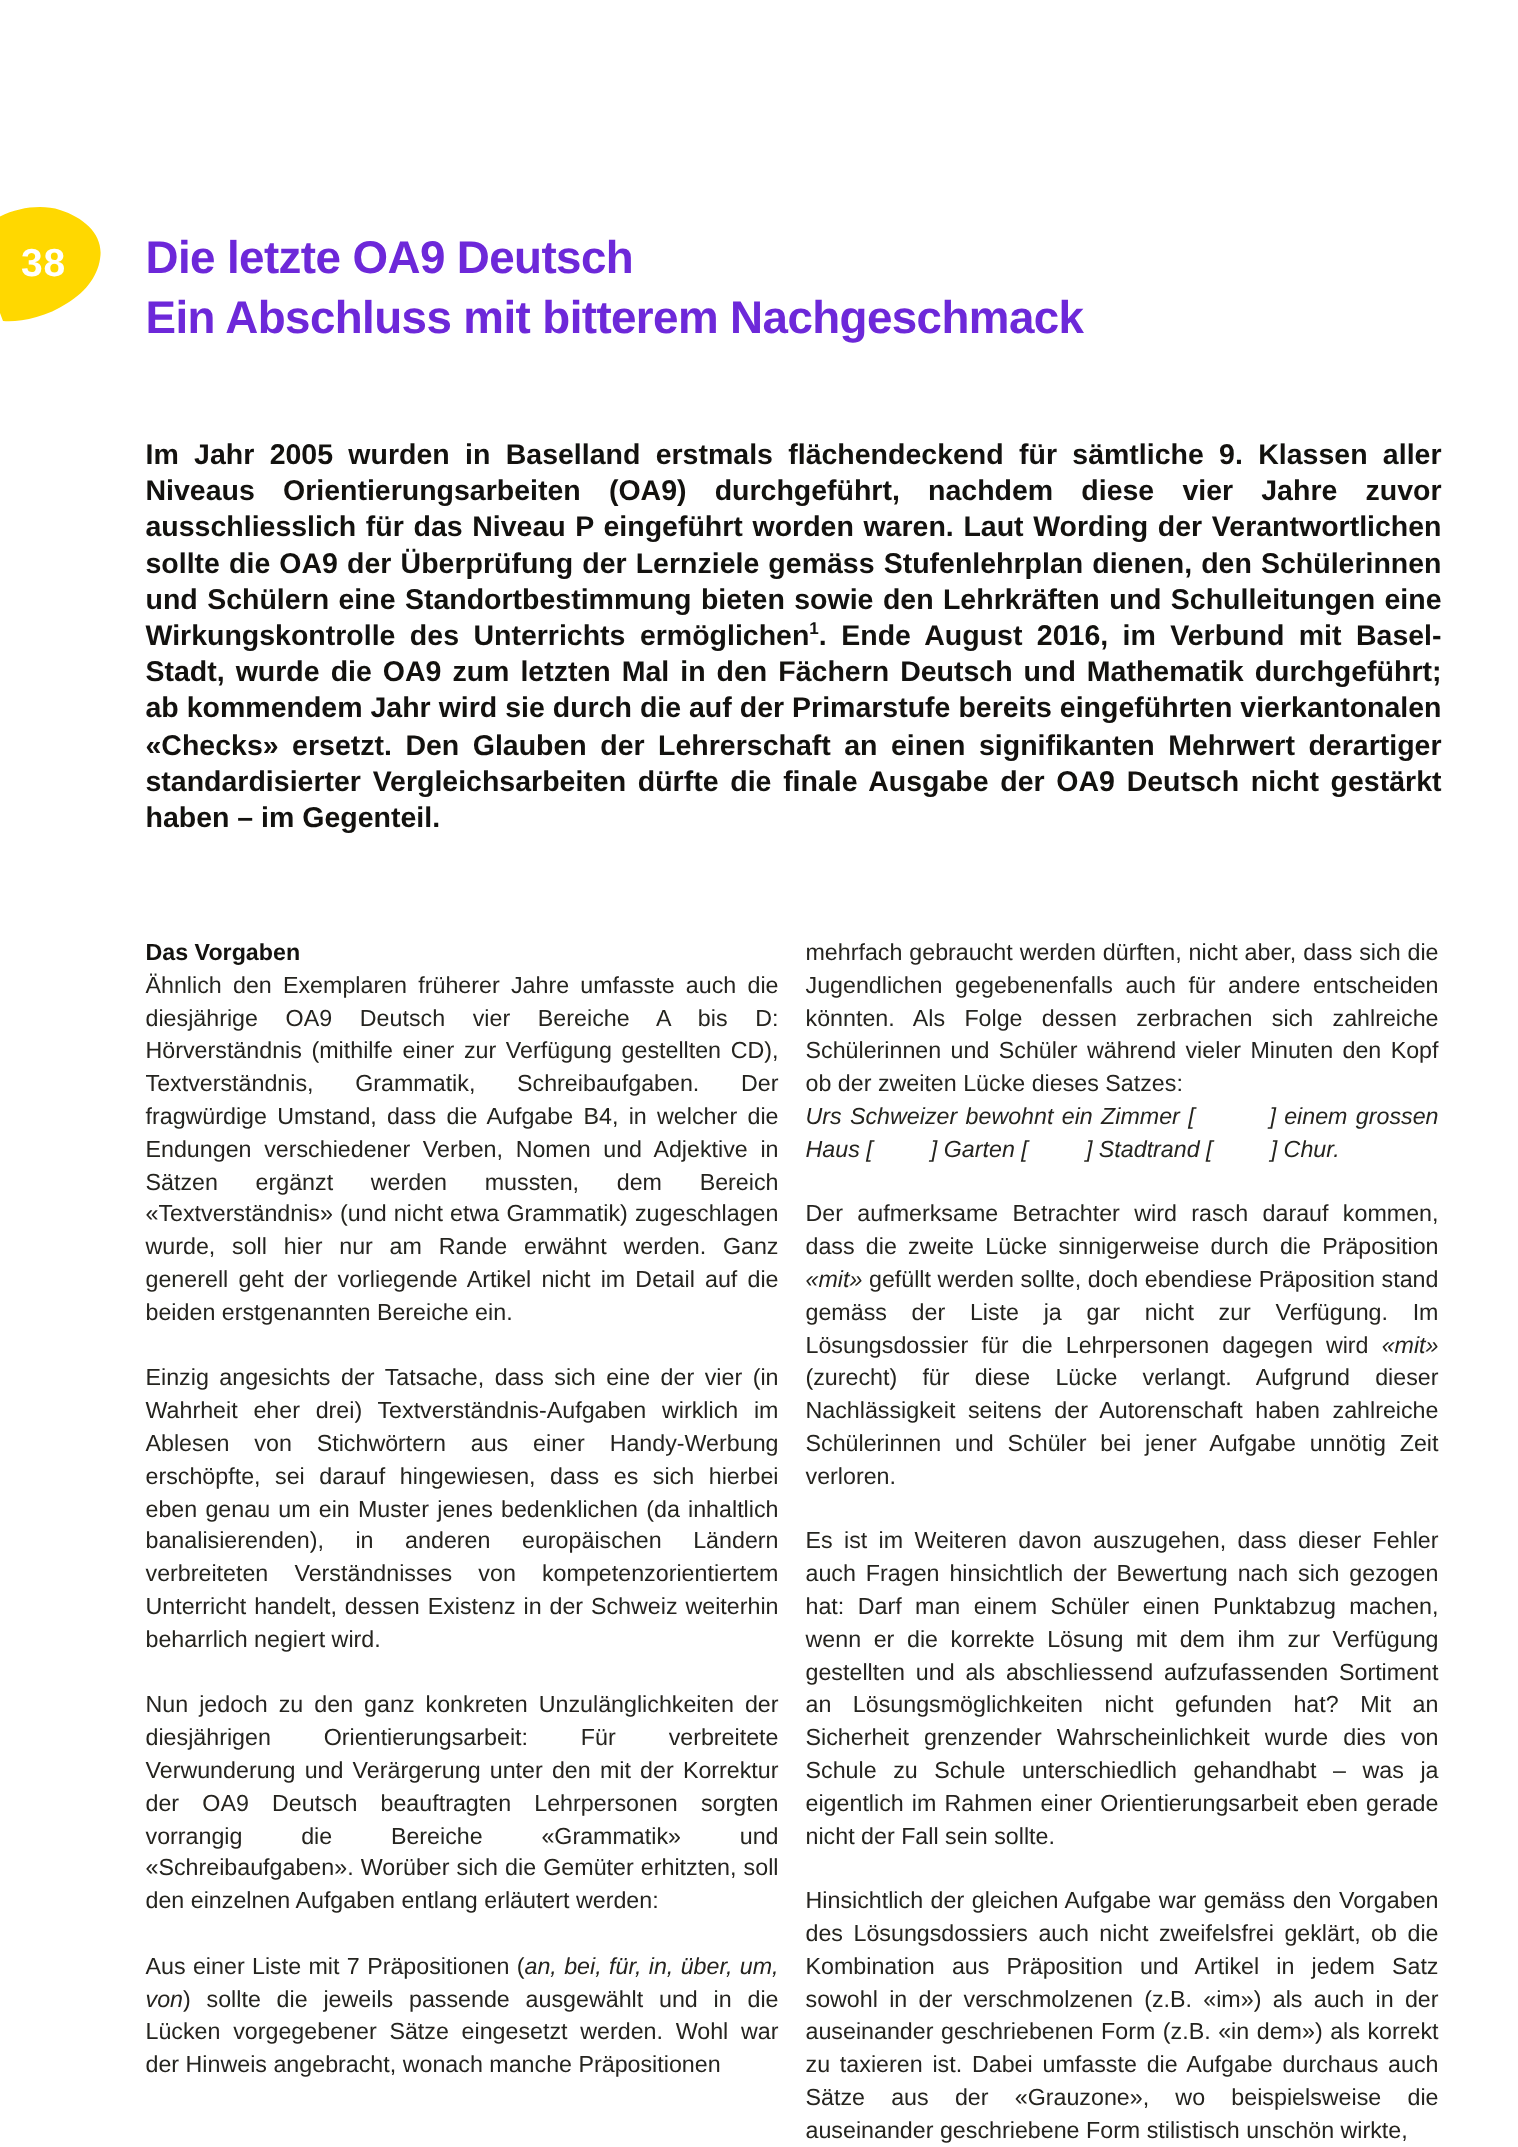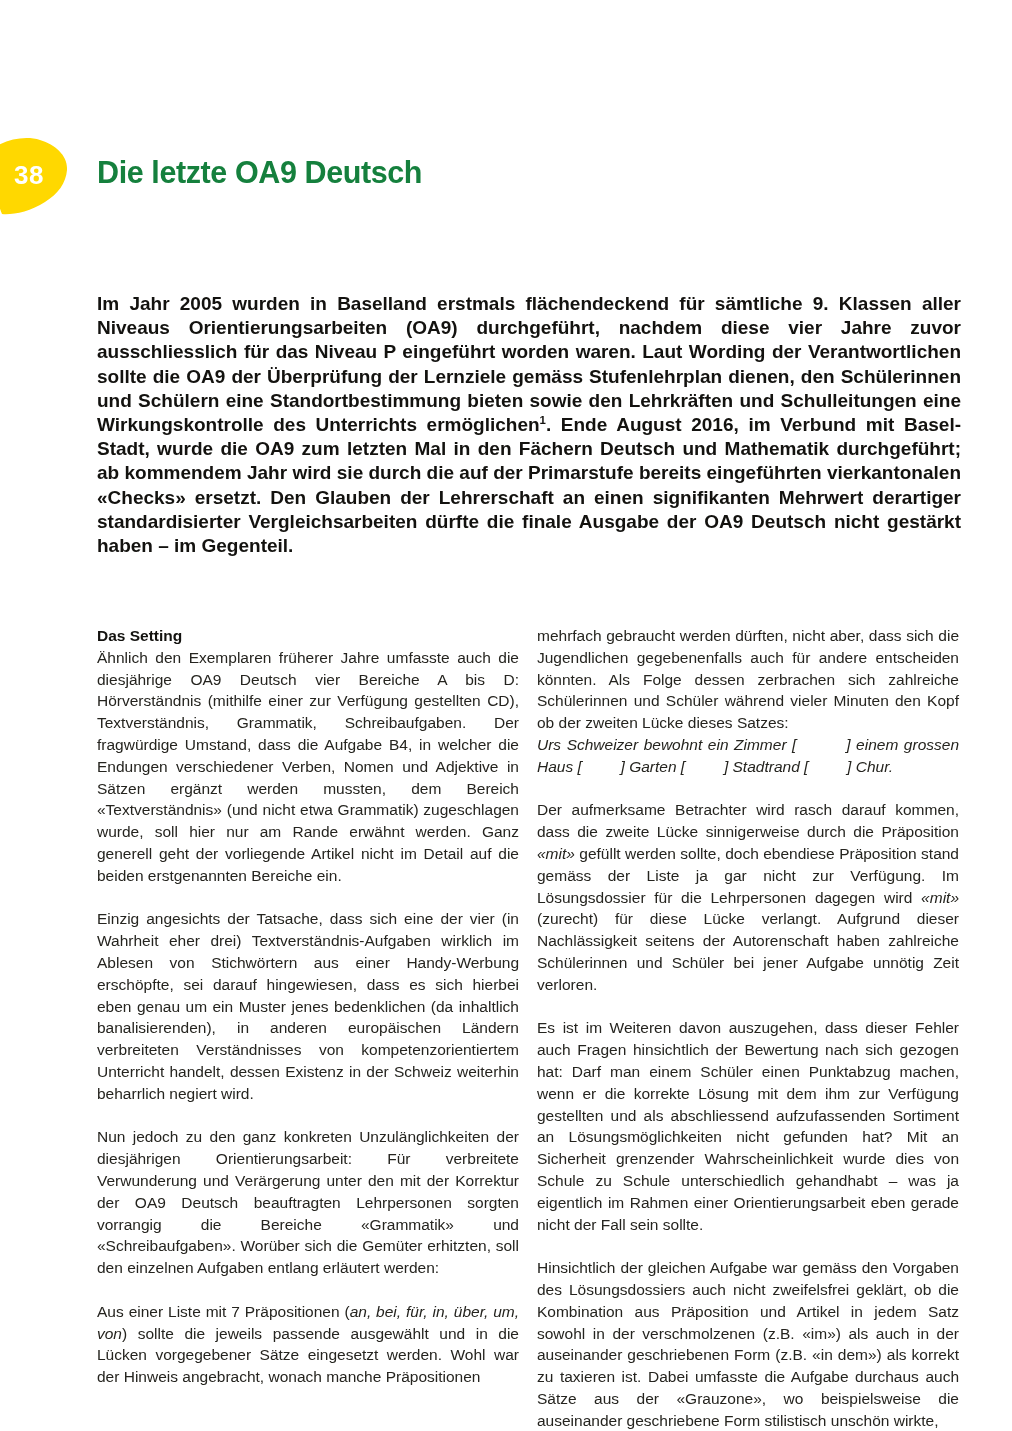--- a/index.html
+++ b/index.html
@@ -37,21 +37,21 @@
     left: 97px;
     top: 152px;
     width: 866px;
   }
   .title-line {
     margin: 0;
     font-size: 30.5px;
     line-height: 40px;
     font-weight: bold;
     letter-spacing: -0.4px;
-    color: #15803d;
+    color: #6d28d9;
   }
   .byline {
     margin-top: 23px;
     font-size: 15px;
     line-height: 19px;
     color: #25241f;
   }
   .lead {
     position: absolute;
     left: 97px;
@@ -98,27 +98,28 @@
 
   <div class="blob-wrap">
     <svg width="72" height="82" viewBox="0 0 72 82" xmlns="http://www.w3.org/2000/svg">
       <path d="M -12 14 C 2 2, 24 -3, 40 2 C 56 7, 68 18, 67 32 C 66 45, 58 56, 45 64 C 30 74, 12 77, 2 76 C -5 58, -12 36, -12 14 Z" fill="#ffd800"></path>
     </svg>
   </div>
   <div class="page-number">38</div>
 
   <div class="header">
     <h1 class="title-line">Die letzte OA9 Deutsch</h1>
+    <h1 class="title-line">Ein Abschluss mit bitterem Nachgeschmack</h1>
   </div>
 
   <p class="lead"><span>Im Jahr 2005 wurden in Baselland erstmals flächendeckend für sämtliche 9. Klassen aller Niveaus Orientierungsarbeiten (OA9) durchgeführt, nachdem diese vier Jahre zuvor ausschliesslich für das Niveau P eingeführt worden waren. Laut Wording der Verantwortlichen sollte die OA9 der Überprüfung der Lernziele gemäss Stufenlehrplan dienen, den Schülerinnen und Schülern eine Standortbestimmung bieten sowie den Lehrkräften und Schulleitungen eine Wirkungskontrolle des Unterrichts ermöglichen</span><sup>1</sup><span>. Ende August 2016, im Verbund mit Basel-Stadt, wurde die OA9 zum letzten Mal in den Fächern Deutsch und Mathematik durchgeführt; ab kommendem Jahr wird sie durch die auf der Primarstufe bereits eingeführten vierkantonalen «Checks» ersetzt. Den Glauben der Lehrerschaft an einen signifikanten Mehrwert derartiger standardisierter Vergleichsarbeiten dürfte die finale Ausgabe der OA9 Deutsch nicht gestärkt haben – im Gegenteil.</span></p>
 
   <div class="columns">
     <div class="col">
-        <h3>Das Setting</h3>
+        <h3>Das Vorgaben</h3>
         <p><span>Ähnlich den Exemplaren früherer Jahre umfasste auch die diesjährige OA9 Deutsch vier Bereiche A bis D: Hörverständnis (mithilfe einer zur Verfügung gestellten CD), Textverständnis, Grammatik, Schreibaufgaben. Der fragwürdige Umstand, dass die Aufgabe B4, in welcher die Endungen verschiedener Verben, Nomen und Adjektive in Sätzen ergänzt werden mussten, dem Bereich «Textverständnis» (und nicht etwa Grammatik) zugeschlagen wurde, soll hier nur am Rande erwähnt werden. Ganz generell geht der vorliegende Artikel nicht im Detail auf die beiden erstgenannten Bereiche ein.</span></p>
         <p><span>Einzig angesichts der Tatsache, dass sich eine der vier (in Wahrheit eher drei) Textverständnis-Aufgaben wirklich im Ablesen von Stichwörtern aus einer Handy-Werbung erschöpfte, sei darauf hingewiesen, dass es sich hierbei eben genau um ein Muster jenes bedenklichen (da inhaltlich banalisierenden), in anderen europäischen Ländern verbreiteten Verständnisses von kompetenzorientiertem Unterricht handelt, dessen Existenz in der Schweiz weiterhin beharrlich negiert wird.</span></p>
         <p><span>Nun jedoch zu den ganz konkreten Unzulänglichkeiten der diesjährigen Orientierungsarbeit: Für verbreitete Verwunderung und Verärgerung unter den mit der Korrektur der OA9 Deutsch beauftragten Lehrpersonen sorgten vorrangig die Bereiche «Grammatik» und «Schreibaufgaben». Worüber sich die Gemüter erhitzten, soll den einzelnen Aufgaben entlang erläutert werden:</span></p>
         <p><span>Aus einer Liste mit 7 Präpositionen (</span><em>an, bei, für, in, über, um, von</em><span>) sollte die jeweils passende ausgewählt und in die Lücken vorgegebener Sätze eingesetzt werden. Wohl war der Hinweis angebracht, wonach manche Präpositionen</span></p>
       </div>
     <div class="col">
         <p><span>mehrfach gebraucht werden dürften, nicht aber, dass sich die Jugendlichen gegebenenfalls auch für andere entscheiden könnten. Als Folge dessen zerbrachen sich zahlreiche Schülerinnen und Schüler während vieler Minuten den Kopf ob der zweiten Lücke dieses Satzes:</span></p>
         <p class="example"><em>Urs Schweizer bewohnt ein Zimmer [&nbsp;&nbsp;&nbsp;&nbsp;&nbsp;&nbsp;&nbsp;&nbsp;&nbsp;] einem grossen Haus [&nbsp;&nbsp;&nbsp;&nbsp;&nbsp;&nbsp;&nbsp;&nbsp;&nbsp;] Garten [&nbsp;&nbsp;&nbsp;&nbsp;&nbsp;&nbsp;&nbsp;&nbsp;&nbsp;] Stadtrand [&nbsp;&nbsp;&nbsp;&nbsp;&nbsp;&nbsp;&nbsp;&nbsp;&nbsp;] Chur.</em></p>
         <p><span>Der aufmerksame Betrachter wird rasch darauf kommen, dass die zweite Lücke sinnigerweise durch die Präposition </span><em>«mit»</em><span> gefüllt werden sollte, doch ebendiese Präposition stand gemäss der Liste ja gar nicht zur Verfügung. Im Lösungsdossier für die Lehrpersonen dagegen wird </span><em>«mit»</em><span> (zurecht) für diese Lücke verlangt. Aufgrund dieser Nachlässigkeit seitens der Autorenschaft haben zahlreiche Schülerinnen und Schüler bei jener Aufgabe unnötig Zeit verloren.</span></p>
         <p><span>Es ist im Weiteren davon auszugehen, dass dieser Fehler auch Fragen hinsichtlich der Bewertung nach sich gezogen hat: Darf man einem Schüler einen Punktabzug machen, wenn er die korrekte Lösung mit dem ihm zur Verfügung gestellten und als abschliessend aufzufassenden Sortiment an Lösungsmöglichkeiten nicht gefunden hat? Mit an Sicherheit grenzender Wahrscheinlichkeit wurde dies von Schule zu Schule unterschiedlich gehandhabt – was ja eigentlich im Rahmen einer Orientierungsarbeit eben gerade nicht der Fall sein sollte.</span></p>

